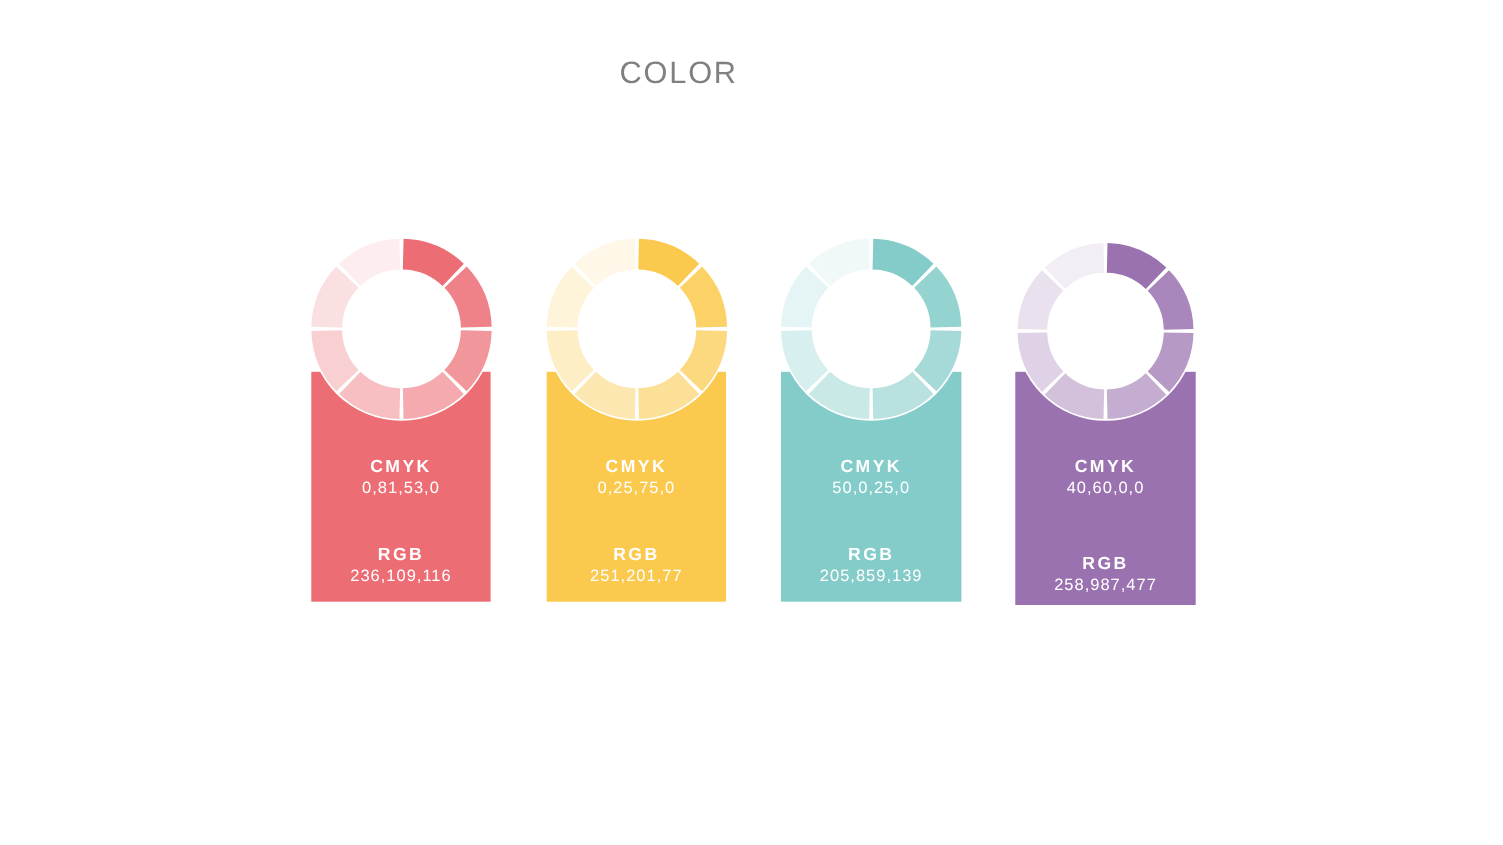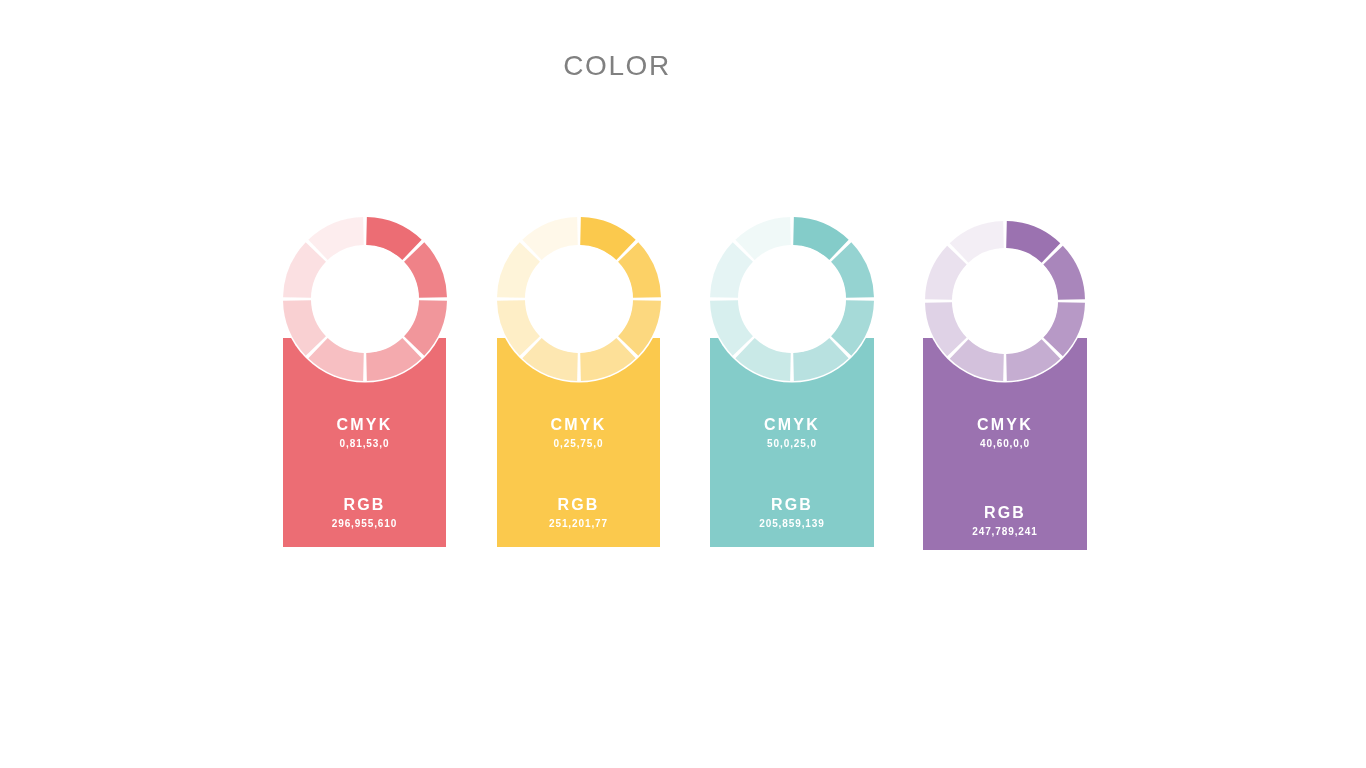--- a/index.html
+++ b/index.html
@@ -60,22 +60,22 @@
     user-select: none;
   }
   .model-label {
     font-size: 16px;
     font-weight: bold;
     letter-spacing: 2.2px;
     line-height: 18px;
     margin: 0;
   }
   .model-value {
-    font-size: 10px;
-    font-weight: 700;
+    font-size: 15px;
+    font-weight: 400;
     letter-spacing: 0.9px;
     line-height: 19px;
     margin: 0;
   }
   .block-gap {
     height: 43px;
   }
 </style>
 </head>
 <body style="background: rgb(255, 255, 255);">
@@ -97,21 +97,21 @@
           <path d="M 3.021106035538736 83.13963864703192 A 82 82 0 0 1 25.71669403541538 28.347642291697646 L 45.959774120883296 47.692349801849666 A 54 54 0 0 0 31.013899096574292 83.7748839870698 Z" fill="#EC6D74" fill-opacity="0.21"></path>
           <path d="M 28.347642291697625 25.716694035415394 A 82 82 0 0 1 83.13963864703189 3.021106035538736 L 83.77488398706977 31.013899096574292 A 54 54 0 0 0 47.69234980184966 45.95977412088331 Z" fill="#EC6D74" fill-opacity="0.12"></path>
           <circle cx="85" cy="85" r="53.5" fill="#ffffff"></circle>
         </svg>
       </div>
       <div class="card-text" style="top: 78px;">
         <div class="model-label">CMYK</div>
         <div class="model-value">0,81,53,0</div>
         <div class="block-gap" style="height: 43px;"></div>
         <div class="model-label">RGB</div>
-        <div class="model-value">296,955,610</div>
+        <div class="model-value">236,109,116</div>
       </div>
     </div>
     <div class="swatch-card" style="left: 497px; top: 338px; width: 163px; height: 209px;">
       <div class="card-body" style="height: 209px; background: rgb(251, 201, 77);"></div>
       <div class="donut" style="width: 170px; height: 170px; top: -124px;">
         <svg width="170" height="170" viewBox="0 0 170 170">
           <circle cx="85" cy="85" r="83.6" fill="#ffffff"></circle>
           <path d="M 86.86036135296807 3.021106035538736 A 82 82 0 0 1 141.6523577083024 25.716694035415415 L 122.30765019815036 45.959774120883324 A 54 54 0 0 0 86.22511601293019 31.013899096574292 Z" fill="#FBC94D" fill-opacity="1"></path>
           <path d="M 144.2833059645846 28.34764229169761 A 82 82 0 0 1 166.97889396446126 83.13963864703193 L 138.98610090342572 83.77488398706981 A 54 54 0 0 0 124.04022587911668 47.692349801849645 Z" fill="#FBC94D" fill-opacity="0.86"></path>
           <path d="M 166.97889396446126 86.86036135296807 A 82 82 0 0 1 144.2833059645846 141.65235770830236 L 124.04022587911669 122.30765019815034 A 54 54 0 0 0 138.98610090342572 86.22511601293019 Z" fill="#FBC94D" fill-opacity="0.72"></path>
@@ -169,16 +169,16 @@
           <path d="M 3.02059125418414 81.18501331417747 A 80 80 0 0 1 25.162628327234515 27.72940711385136 L 44.68274126679287 46.38323221292653 A 53 53 0 0 0 30.013641705896987 81.79757132064258 Z" fill="#9B72B0" fill-opacity="0.21"></path>
           <path d="M 27.729407113851344 25.16262832723453 A 80 80 0 0 1 81.18501331417745 3.02059125418414 L 81.79757132064256 30.013641705896987 A 53 53 0 0 0 46.383232212926515 44.68274126679288 Z" fill="#9B72B0" fill-opacity="0.12"></path>
           <circle cx="83" cy="83" r="52.5" fill="#ffffff"></circle>
         </svg>
       </div>
       <div class="card-text" style="top: 78px;">
         <div class="model-label">CMYK</div>
         <div class="model-value">40,60,0,0</div>
         <div class="block-gap" style="height: 51px;"></div>
         <div class="model-label">RGB</div>
-        <div class="model-value">247,789,241</div>
+        <div class="model-value">258,987,477</div>
       </div>
     </div>
   </div>
 
 </body></html>

